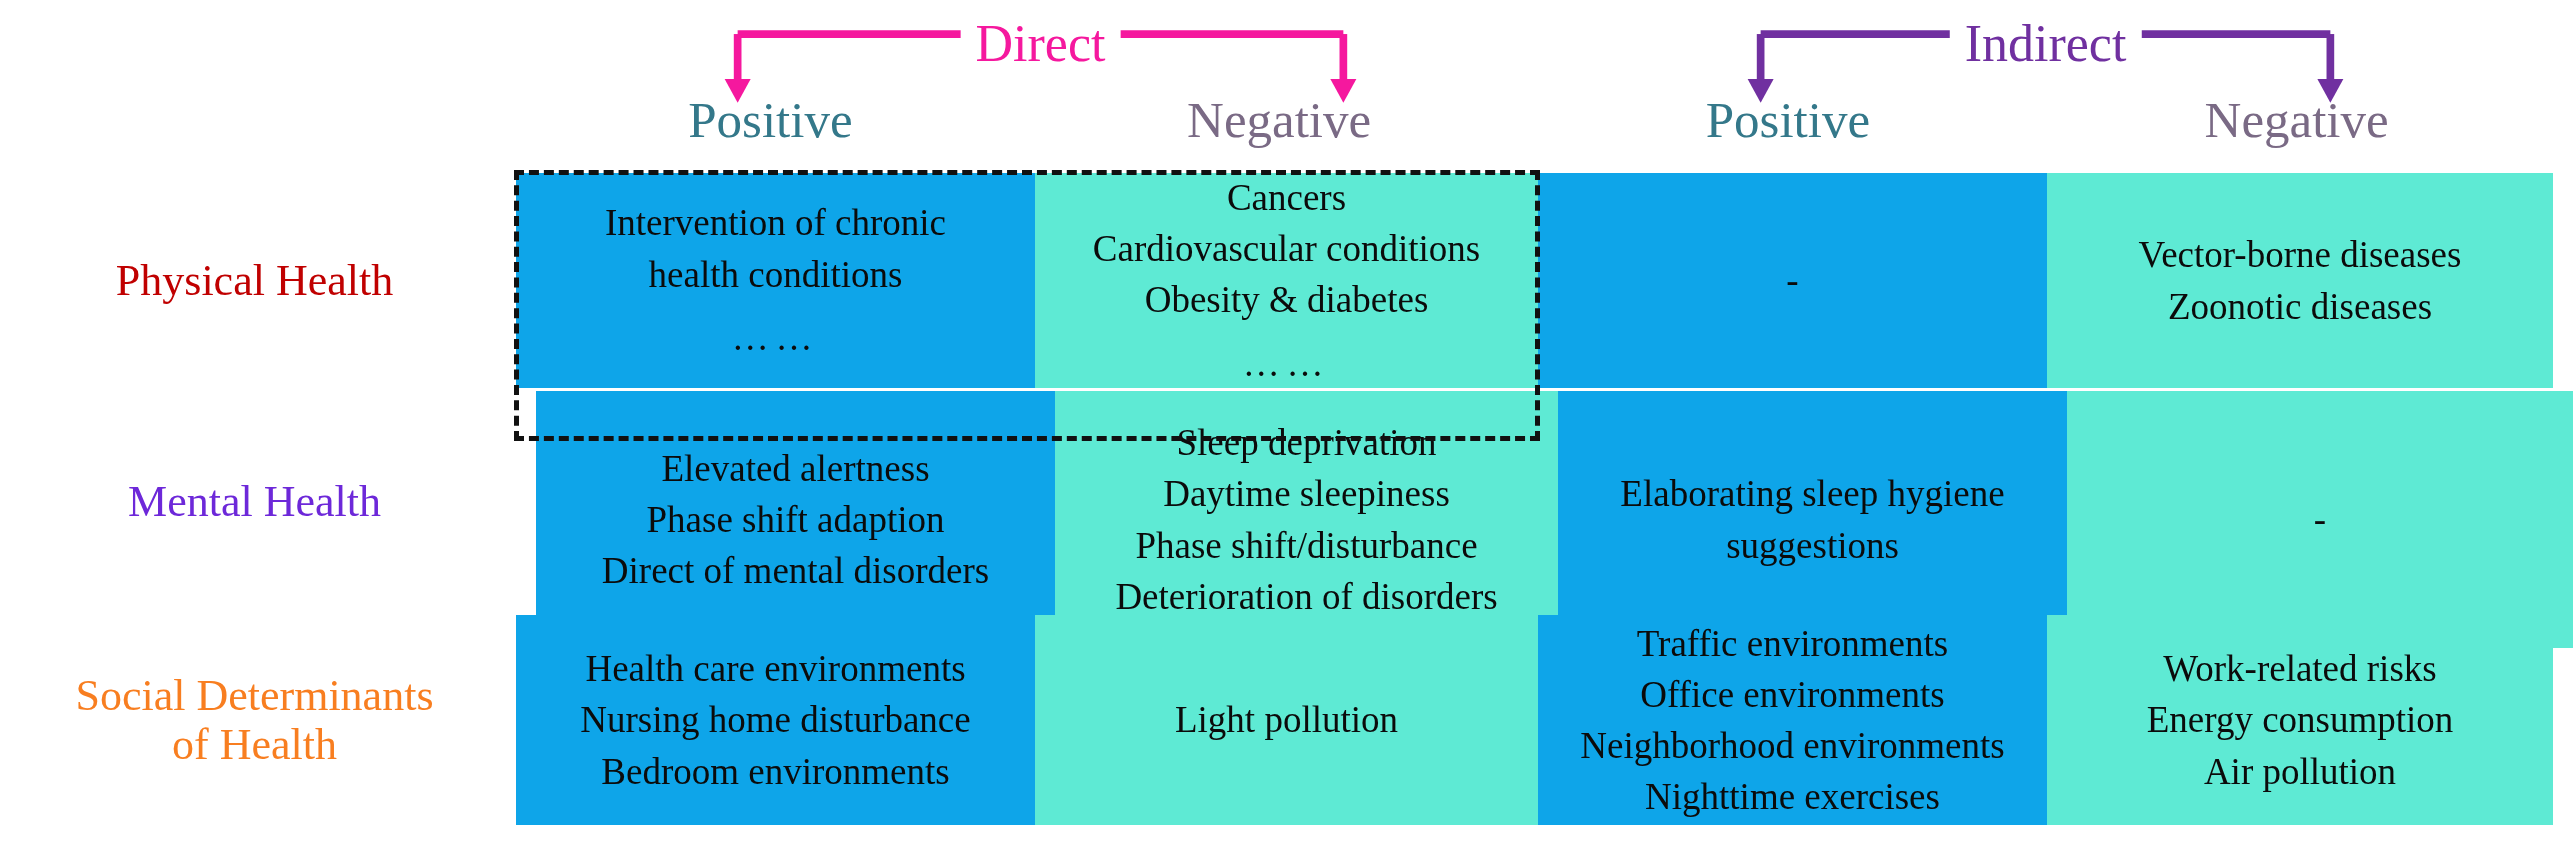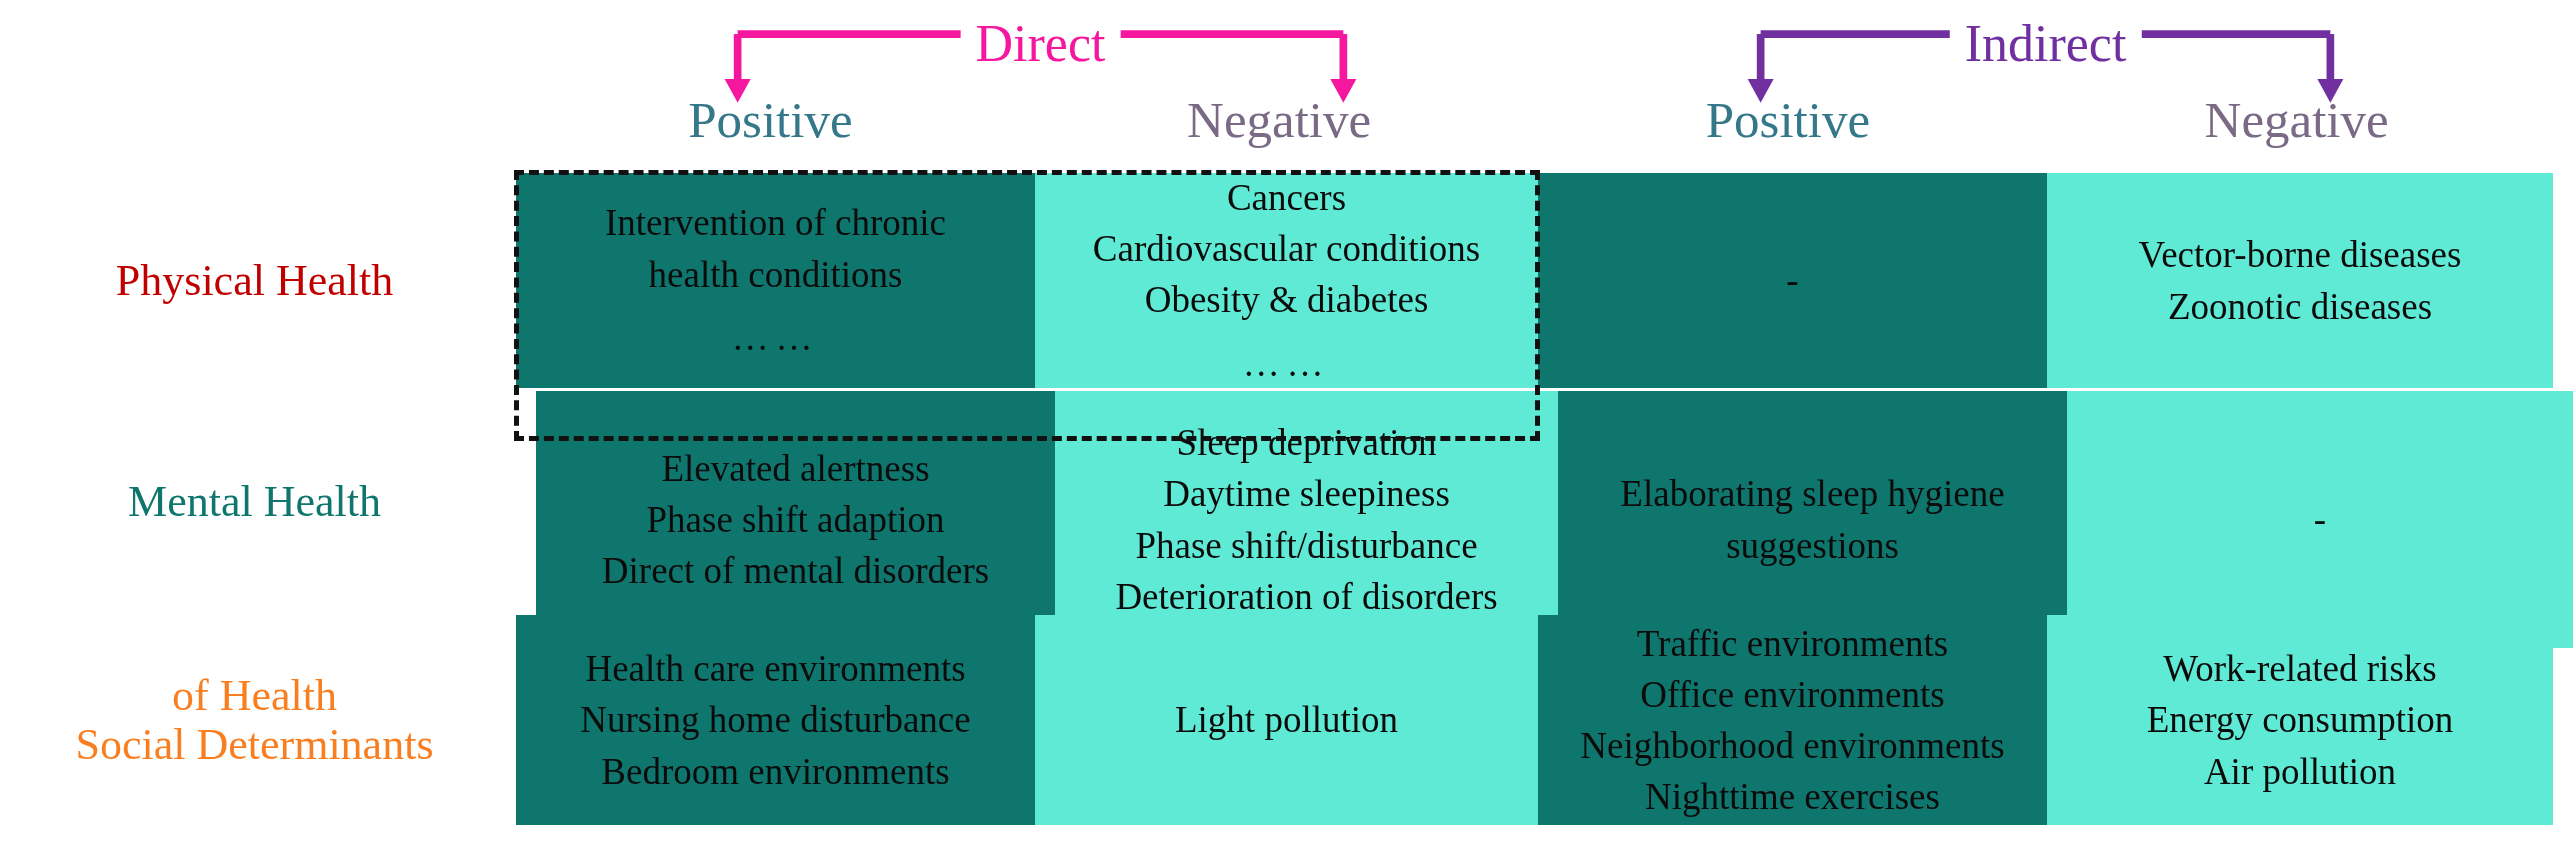--- a/index.html
+++ b/index.html
@@ -123,21 +123,21 @@
     line-height: 1.38;
     color: #0b0b0b;
     box-sizing: border-box;
     padding: 0 6px;
   }
   .cell.w-a { width: 519px; }
   .cell.w-b { width: 503px; }
   .cell.w-c { width: 509px; }
   .cell.w-d { width: 506px; }
 
-  .cell.pos { background: #0f766e; }
+  .cell.pos { background: #0ea5e9; }
   .cell.neg { background: #5eead4; }
 
   .cell-lines { width: 100%; }
   .cell-lines .ln { display: block; white-space: nowrap; }
   .cell-lines .ln.dots { letter-spacing: 0.18em; padding-top: 0.35em; }
   .cell-lines .ln.dash { font-size: 37px; }
 
   
   .dashed-box {
     position: absolute;
@@ -191,28 +191,28 @@
   <div class="col-header ch-positive">Positive</div>
   <div class="col-header ch-negative">Negative</div>
 </div>
 
 <div class="row-labels">
 
   <div class="row-label rl-0" style="color:#C00000;">
     <span><span>Physical Health</span></span>
   </div>
 
-  <div class="row-label rl-1" style="color:#0f766e;">
+  <div class="row-label rl-1" style="color:#6d28d9;">
     <span><span>Mental Health</span></span>
   </div>
 
   <div class="row-label rl-2" style="color:#F87E20;">
     <span>
+      <span style="display:block;">Social Determinants</span>
       <span style="display:block;">of Health</span>
-      <span style="display:block;">Social Determinants</span>
     </span>
   </div>
 
 </div>
 
 <div class="grid">
 
   <div class="grid-row gr-0">
 
     <div class="cell pos w-a">

